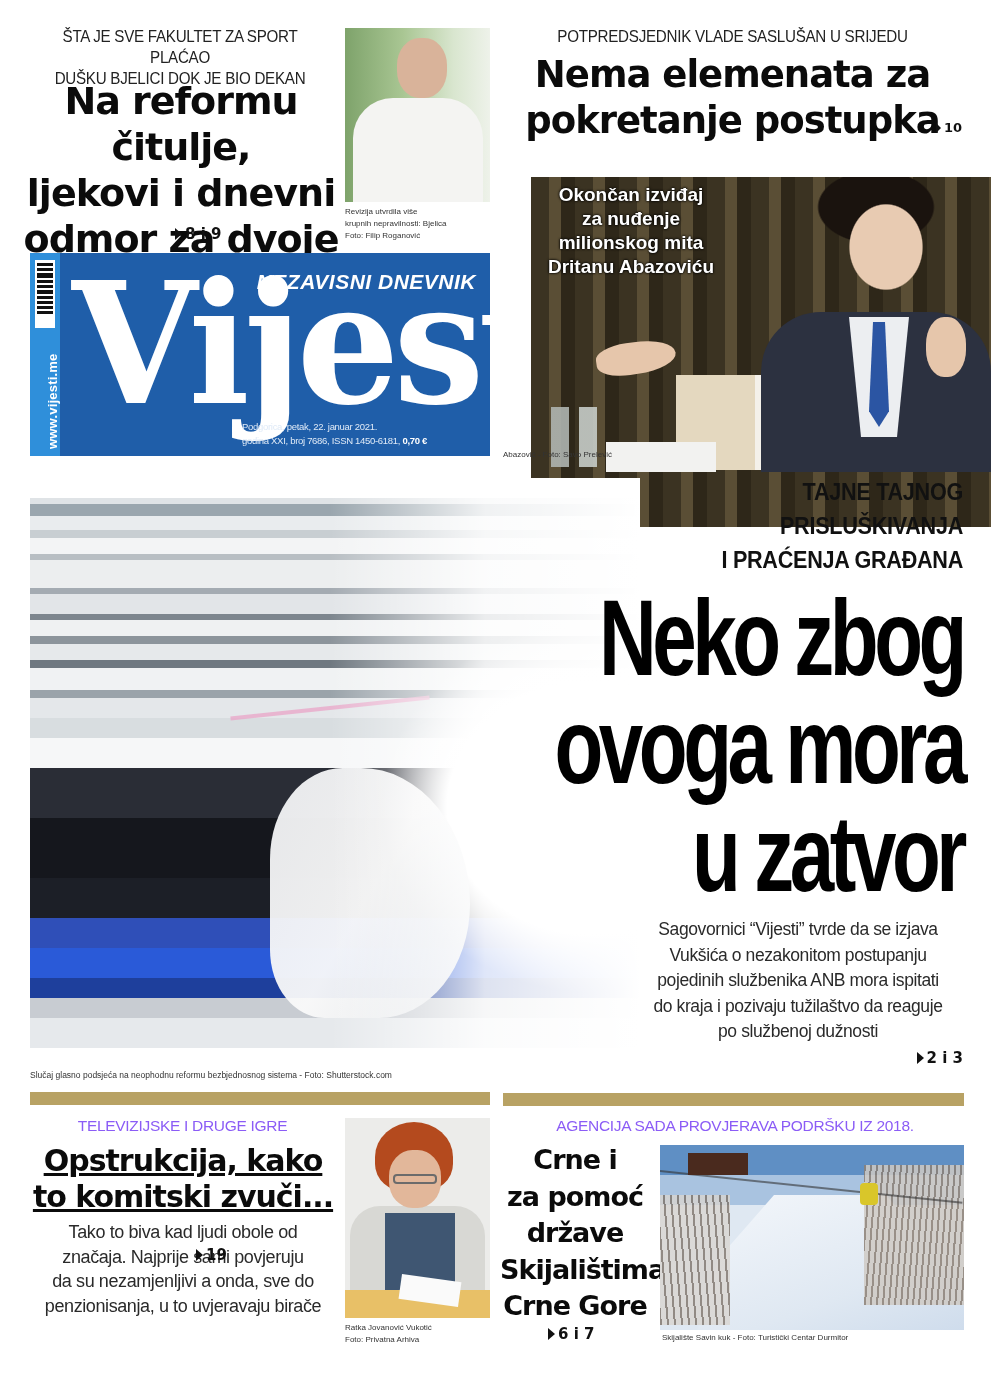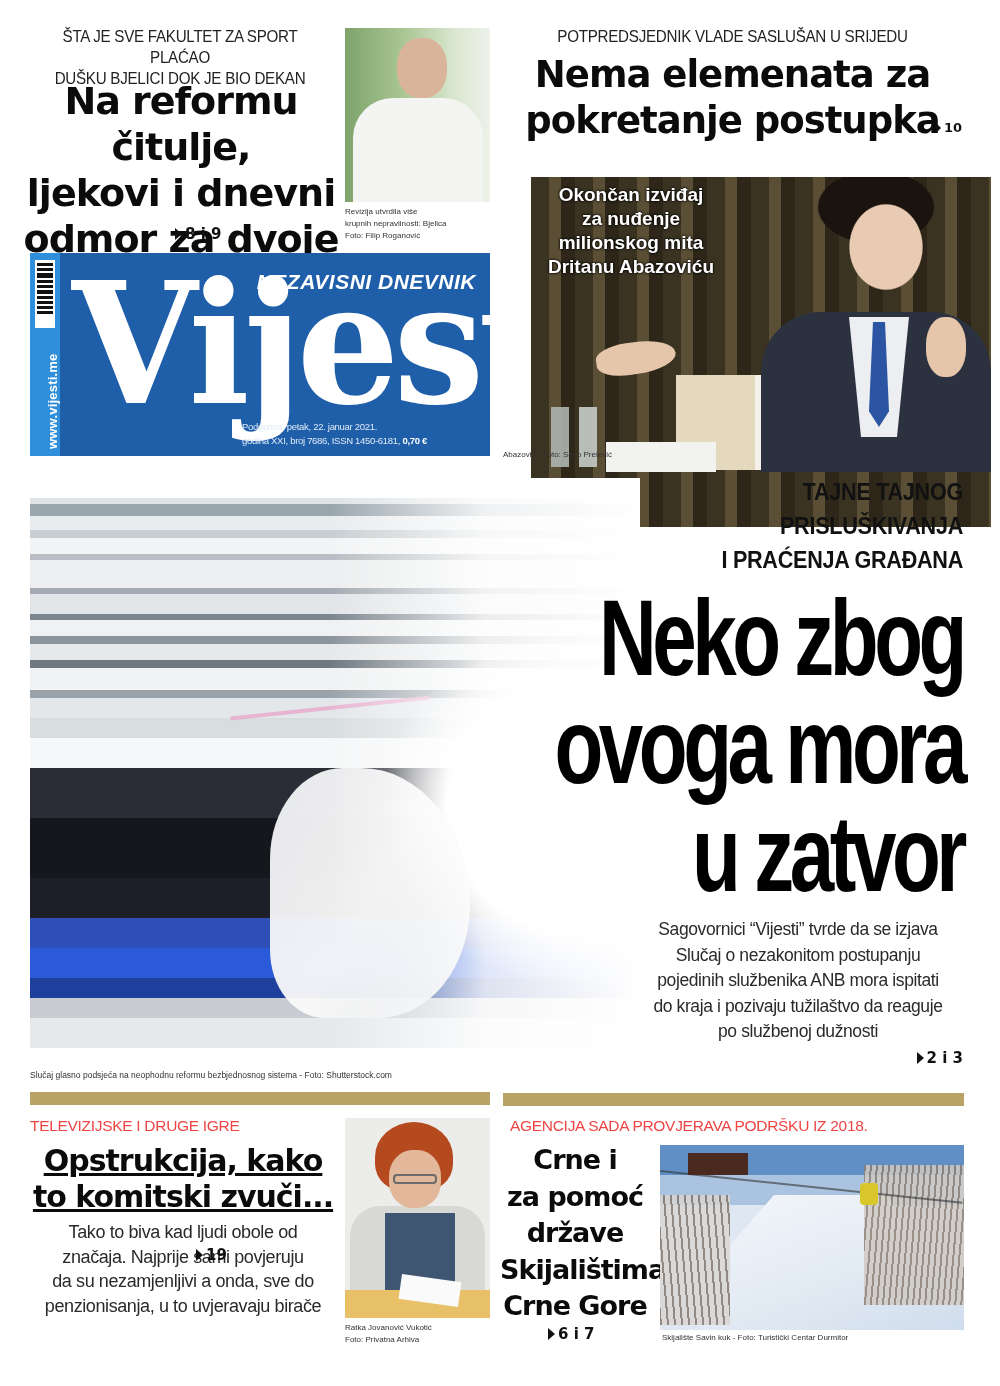--- a/index.html
+++ b/index.html
@@ -66,21 +66,21 @@
 
   .lead-kicker { right: 37px; top: 475px; width: 320px; text-align: right; font-weight: bold; font-size: 24px; line-height: 34px; color: #111; letter-spacing: -0.3px; transform: scaleX(0.9); transform-origin: right; }
   .lead-headline { right: 37px; top: 584px; width: 560px; text-align: right; font-family: "Liberation Sans", sans-serif; font-weight: bold; font-size: 108px; line-height: 108px; letter-spacing: -6px; color: #000; transform: scaleX(0.74); transform-origin: right top; white-space: nowrap; }
   .lead-summary { right: 37px; top: 917px; width: 330px; text-align: center; font-size: 17.5px; line-height: 25.5px; color: #2a2a2a; letter-spacing: -0.4px; }
   .lead-ref { right: 37px; top: 1049px; }
   .lead-caption { left: 30px; top: 1070px; font-size: 8.5px; color: #333; }
 
   .gold-bar { height: 13px; background: #b8a264; }
 
   
-  .kicker-sm { font-size: 15.5px; color: #ef4444; text-align: left; letter-spacing: -0.3px; }
+  .kicker-sm { font-size: 15.5px; color: #8b5cf6; text-align: center; letter-spacing: -0.3px; }
   .body-text { font-size: 18px; line-height: 24.5px; color: #2a2a2a; text-align: center; letter-spacing: -0.4px; }
 
   .photo-ratka { left: 345px; top: 1118px; width: 145px; height: 200px; background: #ececea; }
   .photo-ratka .hair { position: absolute; left: 30px; top: 4px; width: 78px; height: 70px; border-radius: 50% 50% 40% 40%; background: #b44a1e; }
   .photo-ratka .face { position: absolute; left: 44px; top: 32px; width: 52px; height: 58px; border-radius: 45%; background: #e2b79a; }
   .photo-ratka .glasses { position: absolute; left: 48px; top: 56px; width: 44px; height: 10px; border: 2px solid #6b6b6b; border-radius: 4px; }
   .photo-ratka .vest { position: absolute; left: 5px; top: 88px; width: 135px; height: 110px; background: #d8d8d4; border-radius: 30px 30px 0 0; }
   .photo-ratka .shirt { position: absolute; left: 40px; top: 95px; width: 70px; height: 100px; background: #3f5672; }
   .photo-ratka .desk { position: absolute; left: 0; top: 172px; width: 145px; height: 28px; background: #e8c067; }
   .photo-ratka .paper { position: absolute; left: 55px; top: 160px; width: 60px; height: 25px; background: #fafafa; transform: rotate(8deg); }
@@ -189,21 +189,21 @@
   </div>
 
   <h1 class="abs lead-headline">
     <div>Neko zbog</div>
     <div>ovoga mora</div>
     <div>u zatvor</div>
   </h1>
 
   <div class="abs lead-summary">
     <div>Sagovornici “Vijesti” tvrde da se izjava</div>
-    <div>Slučaj o nezakonitom postupanju</div>
+    <div>Vukšića o nezakonitom postupanju</div>
     <div>pojedinih službenika ANB mora ispitati</div>
     <div>do kraja i pozivaju tužilaštvo da reaguje</div>
     <div>po službenoj dužnosti</div>
   </div>
 
   <div class="abs pageref lead-ref">
     <span class="tri"></span><span>2 i 3</span>
   </div>
 
   <div class="abs lead-caption">Slučaj glasno podsjeća na neophodnu reformu bezbjednosnog sistema - Foto: Shutterstock.com</div>

